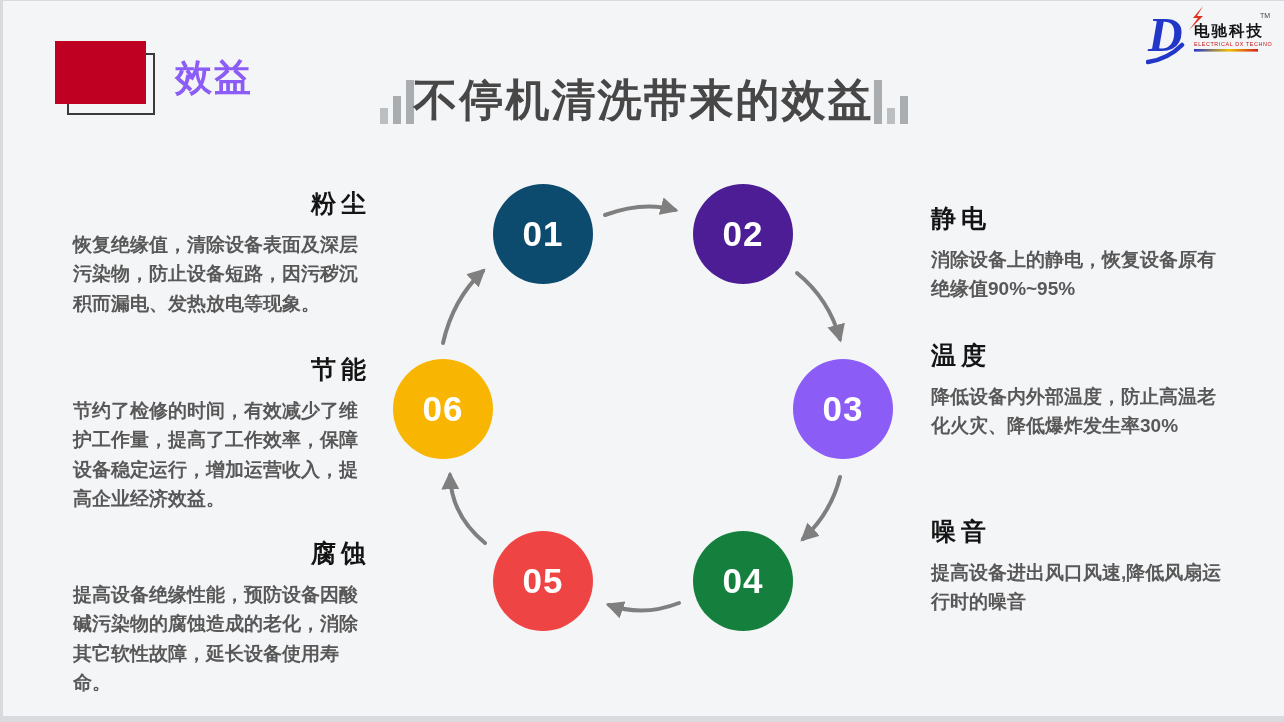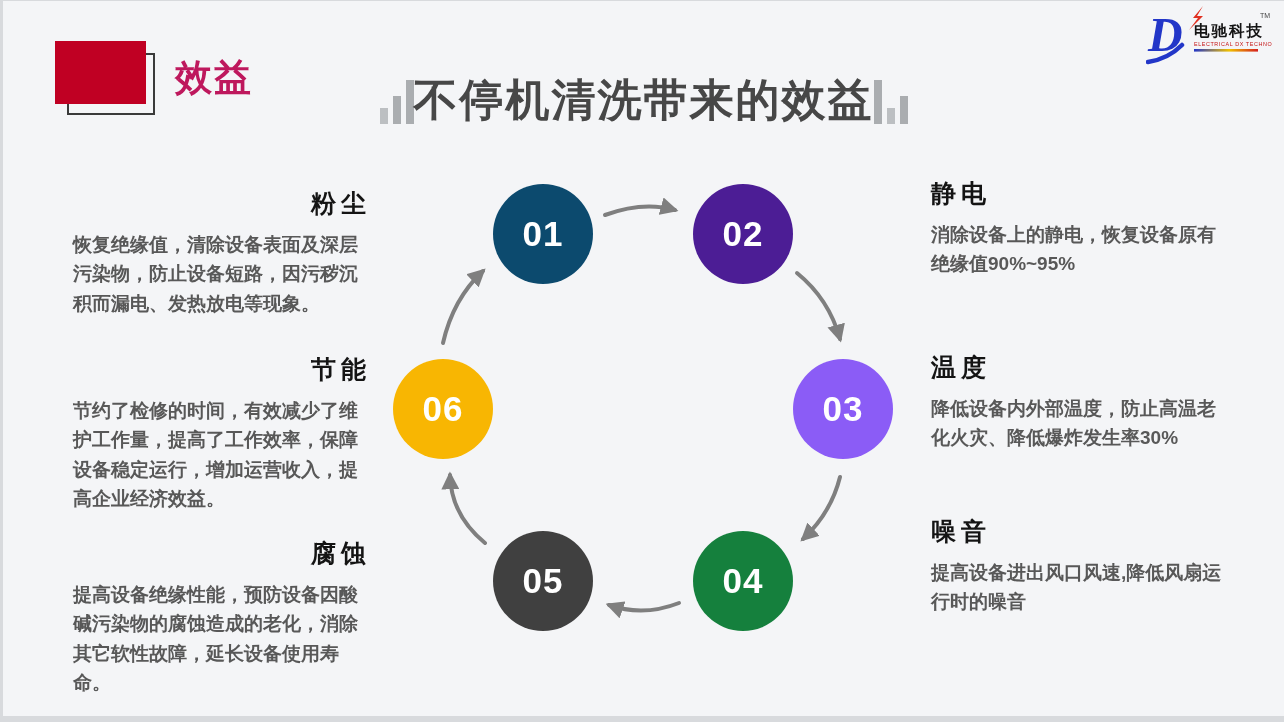--- a/index.html
+++ b/index.html
@@ -45,22 +45,22 @@
     margin:0 0 10px 0;font-size:25px;font-weight:bold;color:#141414;
     letter-spacing:5px;
   }
   .tblock p{
     margin:0;font-size:19px;color:#585858;line-height:1.55;font-weight:bold;
   }
   .tblock.right-align h3{text-align:right;padding-right:2px;}
   .pos-l1{left:70px;top:186px;}
   .pos-l2{left:70px;top:352px;}
   .pos-l3{left:70px;top:536px;}
-  .pos-r1{left:928px;top:176px;width:292px;}
-  .pos-r2{left:928px;top:350px;width:292px;}
+  .pos-r1{left:928px;top:201px;width:292px;}
+  .pos-r2{left:928px;top:338px;width:292px;}
   .pos-r3{left:928px;top:514px;width:292px;}
   
   .cycle{position:absolute;left:370px;top:150px;width:540px;height:530px;}
   .cycle svg.arrows{position:absolute;left:0;top:0;width:540px;height:530px;}
   .circle{
     position:absolute;width:100px;height:100px;border-radius:50%;
     display:flex;align-items:center;justify-content:center;
     color:#ffffff;font-size:35px;font-weight:bold;letter-spacing:1px;
   }
   .c1{left:120px;top:33px;}
@@ -71,21 +71,21 @@
   .c6{left:20px;top:208px;}
 </style>
 </head>
 <body>
 
 <div class="slide">
 
   <div>
     <div class="badge-outline"></div>
     <div class="badge-fill" style="background-color: rgb(192, 0, 35);"></div>
-    <div class="badge-label" style="color: #be185d;">效益</div>
+    <div class="badge-label" style="color: #8b5cf6;">效益</div>
   </div>
 
   <div class="title-row">
     <div class="bars">
       <div class="b1"></div>
         <div class="b2"></div>
         <div class="b3"></div>
     </div>
     <div class="page-title">不停机清洗带来的效益</div>
     <div class="bars">
@@ -151,17 +151,17 @@
         <path d="M 467 326 Q 458 362 430 388" marker-end="url(#ah)"></path>
         <path d="M 306 452 Q 270 466 236 454" marker-end="url(#ah)"></path>
         <path d="M 112 392 Q 78 364 77 324" marker-end="url(#ah)"></path>
         <path d="M 70 192 Q 80 148 110 120" marker-end="url(#ah)"></path>
       </g>
     </svg>
     <div class="circle c1" style="background-color: #0c4a6e;">01</div>
     <div class="circle c2" style="background-color: #4c1d95;">02</div>
     <div class="circle c3" style="background-color: #8b5cf6;">03</div>
     <div class="circle c4" style="background-color: #15803d;">04</div>
-    <div class="circle c5" style="background-color: #404040;">05</div>
+    <div class="circle c5" style="background-color: #ef4444;">05</div>
     <div class="circle c6" style="background-color: rgb(248, 182, 2);">06</div>
   </div>
 
 </div>
 
 </body></html>

